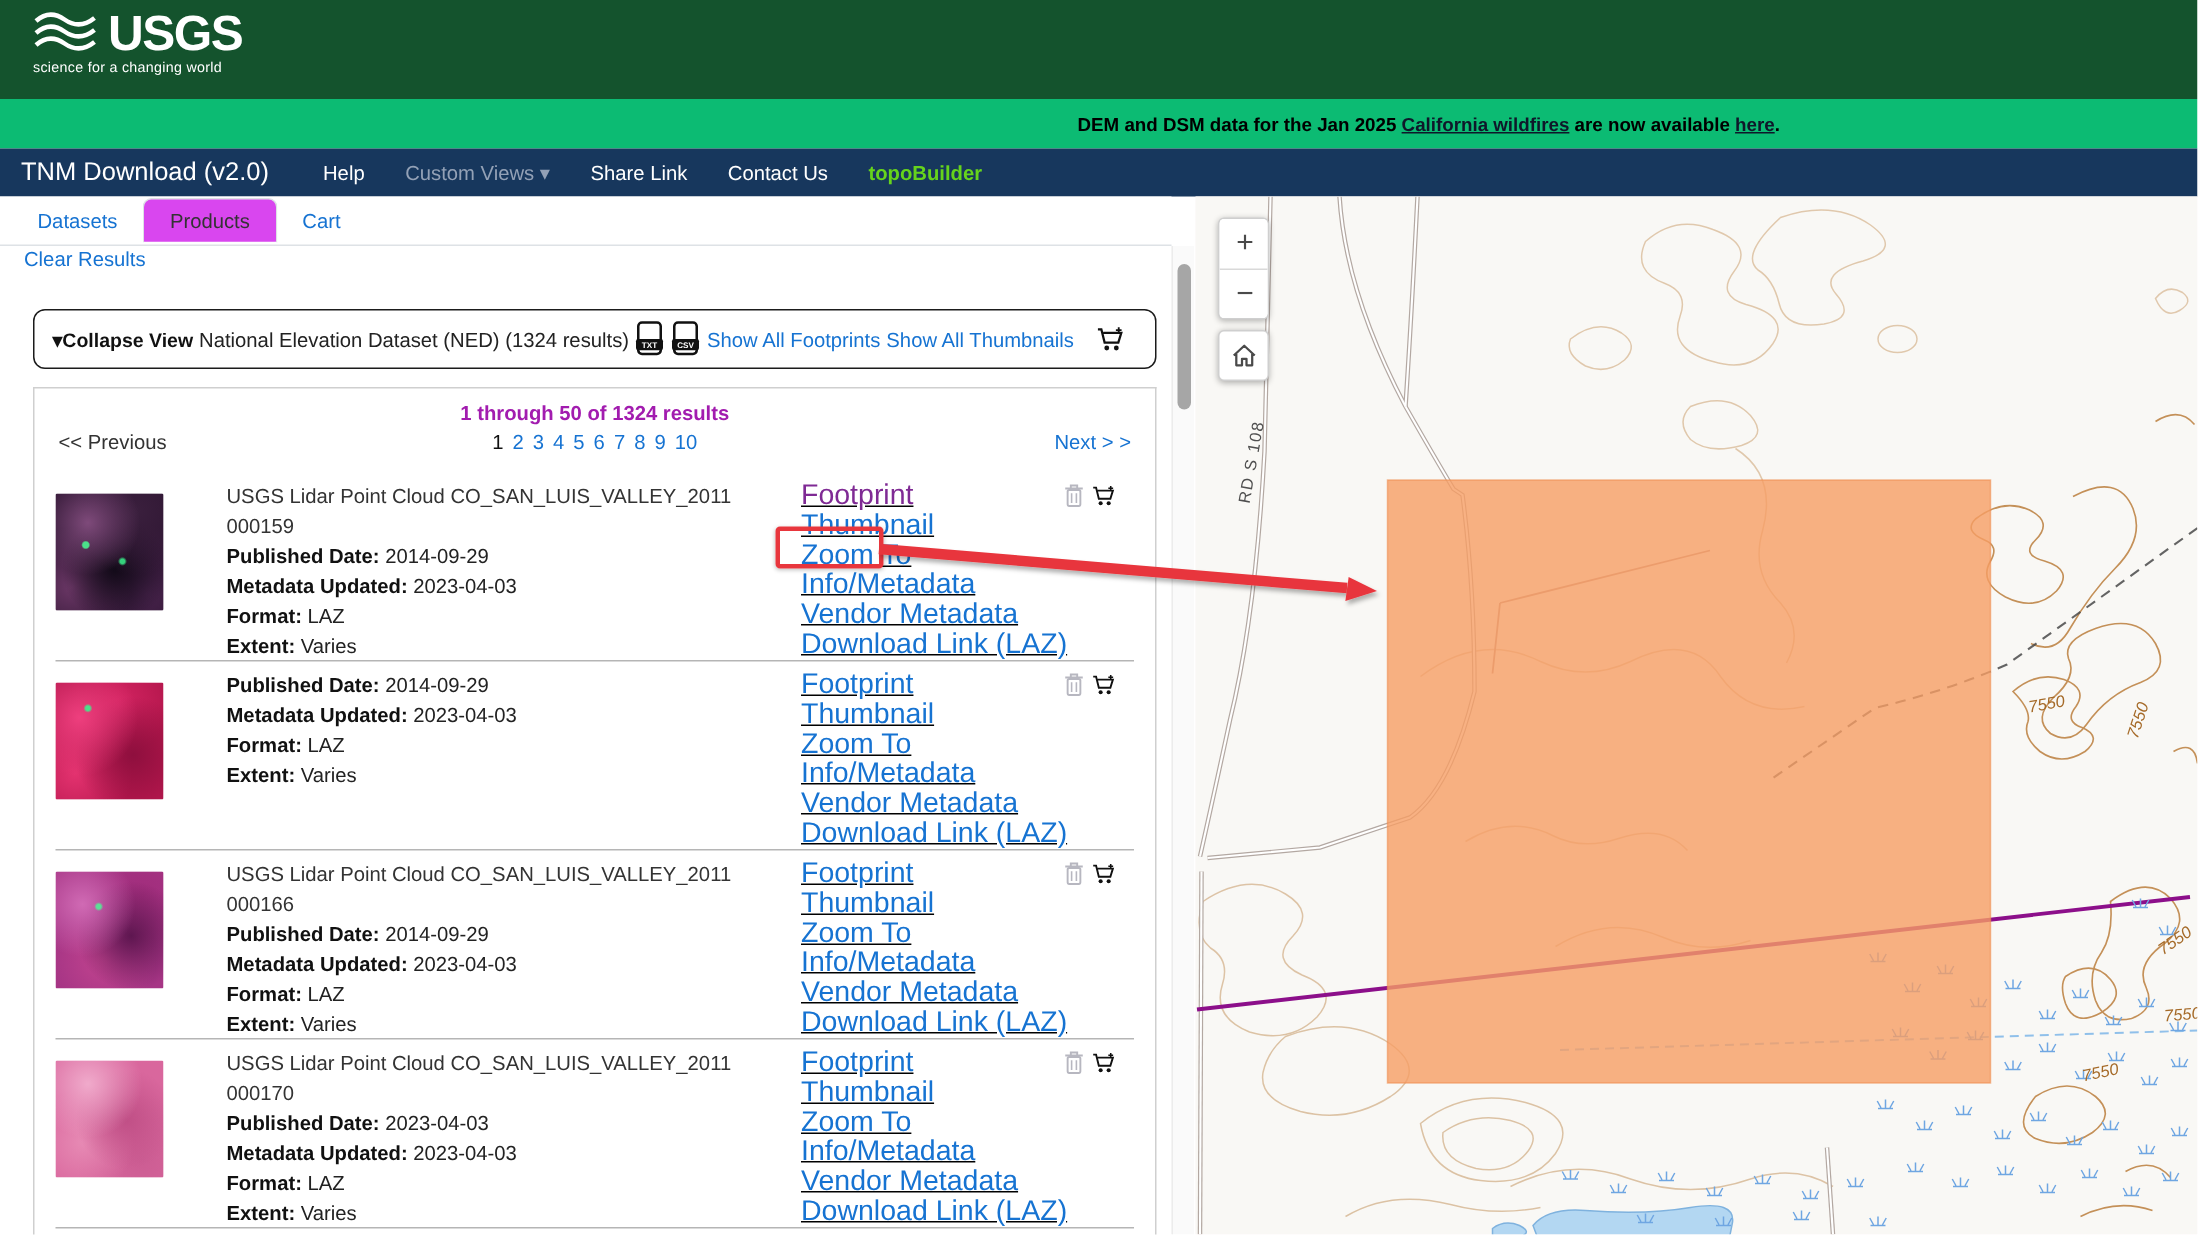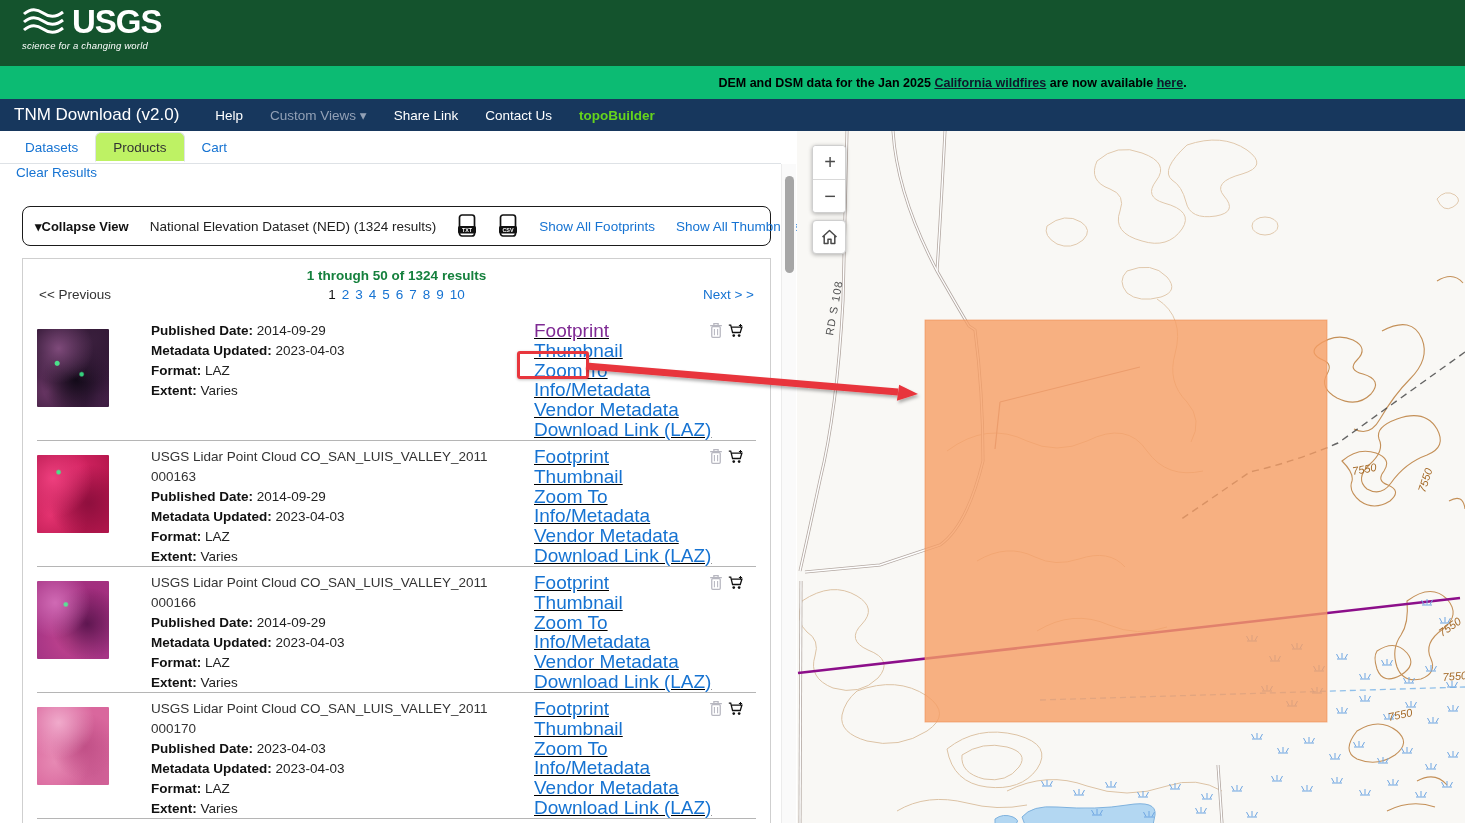--- a/index.html
+++ b/index.html
@@ -4,50 +4,50 @@
 <style>
   html,body{margin:0;padding:0;}
   body{width:1465px;height:823px;overflow:hidden;position:relative;background:#fff;
        font-family:"Liberation Sans",sans-serif;-webkit-font-smoothing:antialiased;}
 
   
   #usgs-header{position:absolute;top:0;left:0;right:0;height:66px;background:#14532d;}
   #logo{position:absolute;left:22px;top:5px;color:#fff;}
   #logo .row1{display:flex;align-items:flex-end;}
   #logo .usgs-text{font-size:33px;font-weight:bold;letter-spacing:-1px;line-height:30px;}
-  #logo .tagline{font-style:italic;font-size:9.5px;margin-top:3px;letter-spacing:.2px;}
+  #logo .tagline{font-size:9.5px;margin-top:3px;letter-spacing:.2px;}
   #banner{position:absolute;top:66px;left:0;right:0;height:33px;background:#0cbb73;
           display:flex;align-items:center;}
   #banner .txt{width:100%;text-align:center;padding-left:440px;font-size:12.5px;font-weight:bold;color:#000;}
   #banner a, .banner-link{color:#0f172a;text-decoration:underline;cursor:pointer;}
   #navbar{position:absolute;top:99px;left:0;right:0;height:32px;background:#17375d;
           display:flex;align-items:center;color:#fff;padding-left:14px;box-sizing:border-box;}
   #navbar .brand{font-size:17px;margin-right:36px;}
   #navbar .nav-item{font-size:13.5px;margin-right:27px;cursor:pointer;}
   #navbar .muted{color:#93a1b6;}
   #navbar .accent{color:#66d41c;font-weight:bold;}
 
   
   #left-panel{position:absolute;top:131px;left:0;width:781px;bottom:0;background:#fff;}
   #tabbar{position:absolute;top:0;left:0;right:0;height:33px;border-bottom:1px solid #dee2e6;box-sizing:border-box;}
   .tab{display:inline-block;margin-left:0;padding:7px 17px 6px;font-size:13.5px;color:#1673d2;cursor:pointer;position:relative;top:1px;}
   .tab:first-child{margin-left:8px;}
-  .tab.active{color:#333;background:#bef264;border:1px solid #dee2e6;border-bottom:1px solid #fff;border-radius:6px 6px 0 0;}
+  .tab.active{color:#333;background:#d946ef;border:1px solid #dee2e6;border-bottom:1px solid #fff;border-radius:6px 6px 0 0;}
   #clear-results{position:absolute;top:34px;left:16px;font-size:13.5px;color:#1673d2;cursor:pointer;}
 
   #collapse-bar{position:absolute;top:75px;left:22px;width:749px;height:40px;box-sizing:border-box;
-    border:1.5px solid #1b1b1b;border-radius:8px;display:flex;align-items:center;padding:0 12px;gap:21px;}
+    border:1.5px solid #1b1b1b;border-radius:8px;display:flex;align-items:center;padding:0 12px;gap:4px;}
   #collapse-bar .cv{font-weight:bold;font-size:13px;color:#111;white-space:nowrap;cursor:pointer;}
   #collapse-bar .ds{font-size:13.5px;color:#222;white-space:nowrap;}
   .doc-icon{width:20px;height:24px;flex:0 0 auto;cursor:pointer;}
   #collapse-bar .blue-lnk{font-size:13.5px;color:#1673d2;white-space:nowrap;cursor:pointer;}
 
   #results-panel{position:absolute;top:127px;left:22px;width:749px;height:720px;box-sizing:border-box;
     border:1px solid #cfcfcf;border-bottom:none;background:#fff;}
-  #res-summary{margin-top:9px;text-align:center;font-size:13.5px;font-weight:bold;color:#15803d;}
+  #res-summary{margin-top:9px;text-align:center;font-size:13.5px;font-weight:bold;color:#a21caf;}
   #pager{position:relative;height:22px;margin:2px 14px 0;font-size:13.5px;}
   #pager .prev{position:absolute;left:2px;top:2px;color:#333;cursor:pointer;}
   #pager .pages{position:absolute;left:0;right:0;top:2px;text-align:center;}
   #pager .pages span{margin:0 3px;cursor:pointer;}
   #pager .pages .pg{color:#1673d2;}
   #pager .pages .current{color:#111;}
   #pager .next{position:absolute;right:2px;top:2px;color:#1673d2;cursor:pointer;}
 
   #rows{margin-top:8px;}
   .rrow{position:relative;height:125px;margin:0 14px;border-bottom:1px solid #b5b5b5;}
@@ -188,20 +188,21 @@
     <div id="res-summary">1 through 50 of 1324 results</div>
     <div id="pager">
       <span class="prev">&lt;&lt; Previous</span>
       <span class="pages"><span class="current">1</span><span class="pg">2</span><span class="pg">3</span><span class="pg">4</span><span class="pg">5</span><span class="pg">6</span><span class="pg">7</span><span class="pg">8</span><span class="pg">9</span><span class="pg">10</span></span>
       <span class="next">Next &gt; &gt;</span>
     </div>
     <div id="rows">
   <div class="rrow">
     <div class="thumb thumb1"></div>
     <div class="meta">
+      <div class="title">USGS Lidar Point Cloud CO_SAN_LUIS_VALLEY_2011 000159</div>
       <div><b>Published Date:</b> <span> 2014-09-29</span></div>
       <div><b>Metadata Updated:</b> <span> 2023-04-03</span></div>
       <div><b>Format:</b> <span> LAZ</span></div>
       <div><b>Extent:</b> <span> Varies</span></div>
     </div>
     <div class="links">
             <div class="visited">Footprint</div>
             <div>Thumbnail</div>
             <div>Zoom To</div>
             <div>Info/Metadata</div>
@@ -214,21 +215,20 @@
             </svg>
       <svg class="icon16" viewBox="0 0 20 18">
               <use href="#sym-cart"></use>
             </svg>
     </div>
   </div>
 
   <div class="rrow">
     <div class="thumb thumb2"></div>
     <div class="meta">
-      <div class="title">USGS Lidar Point Cloud CO_SAN_LUIS_VALLEY_2011 000163</div>
       <div><b>Published Date:</b> <span> 2014-09-29</span></div>
       <div><b>Metadata Updated:</b> <span> 2023-04-03</span></div>
       <div><b>Format:</b> <span> LAZ</span></div>
       <div><b>Extent:</b> <span> Varies</span></div>
     </div>
     <div class="links">
             <div>Footprint</div>
             <div>Thumbnail</div>
             <div>Zoom To</div>
             <div>Info/Metadata</div>

